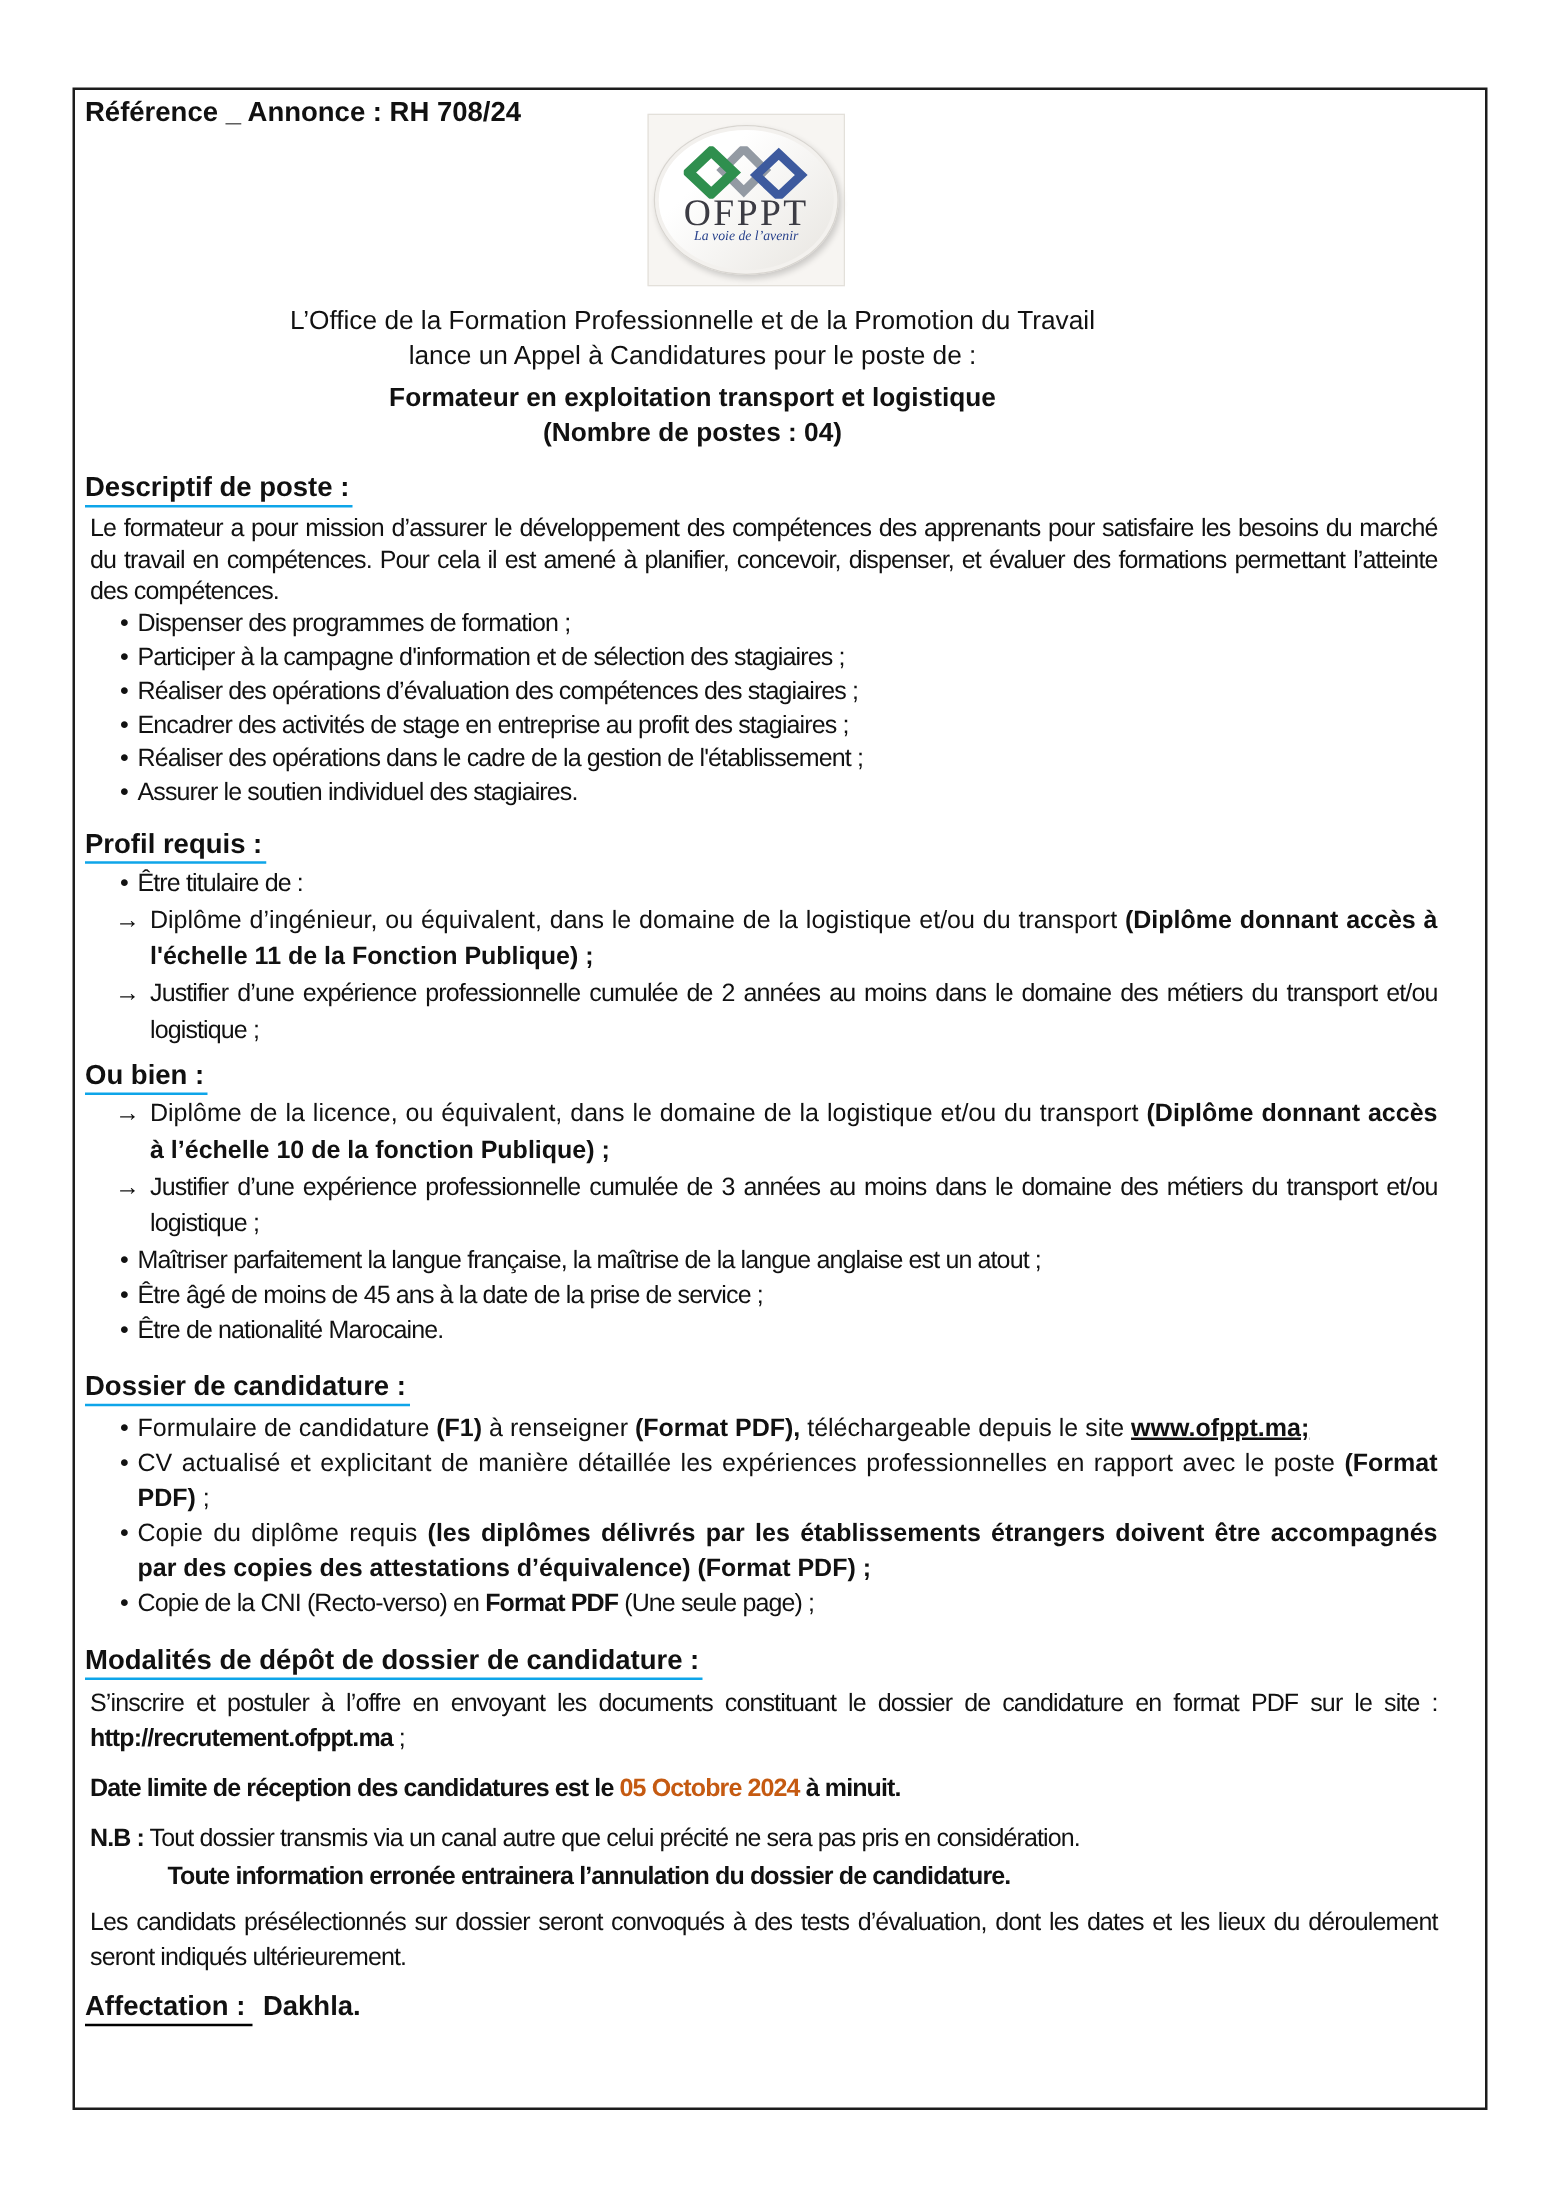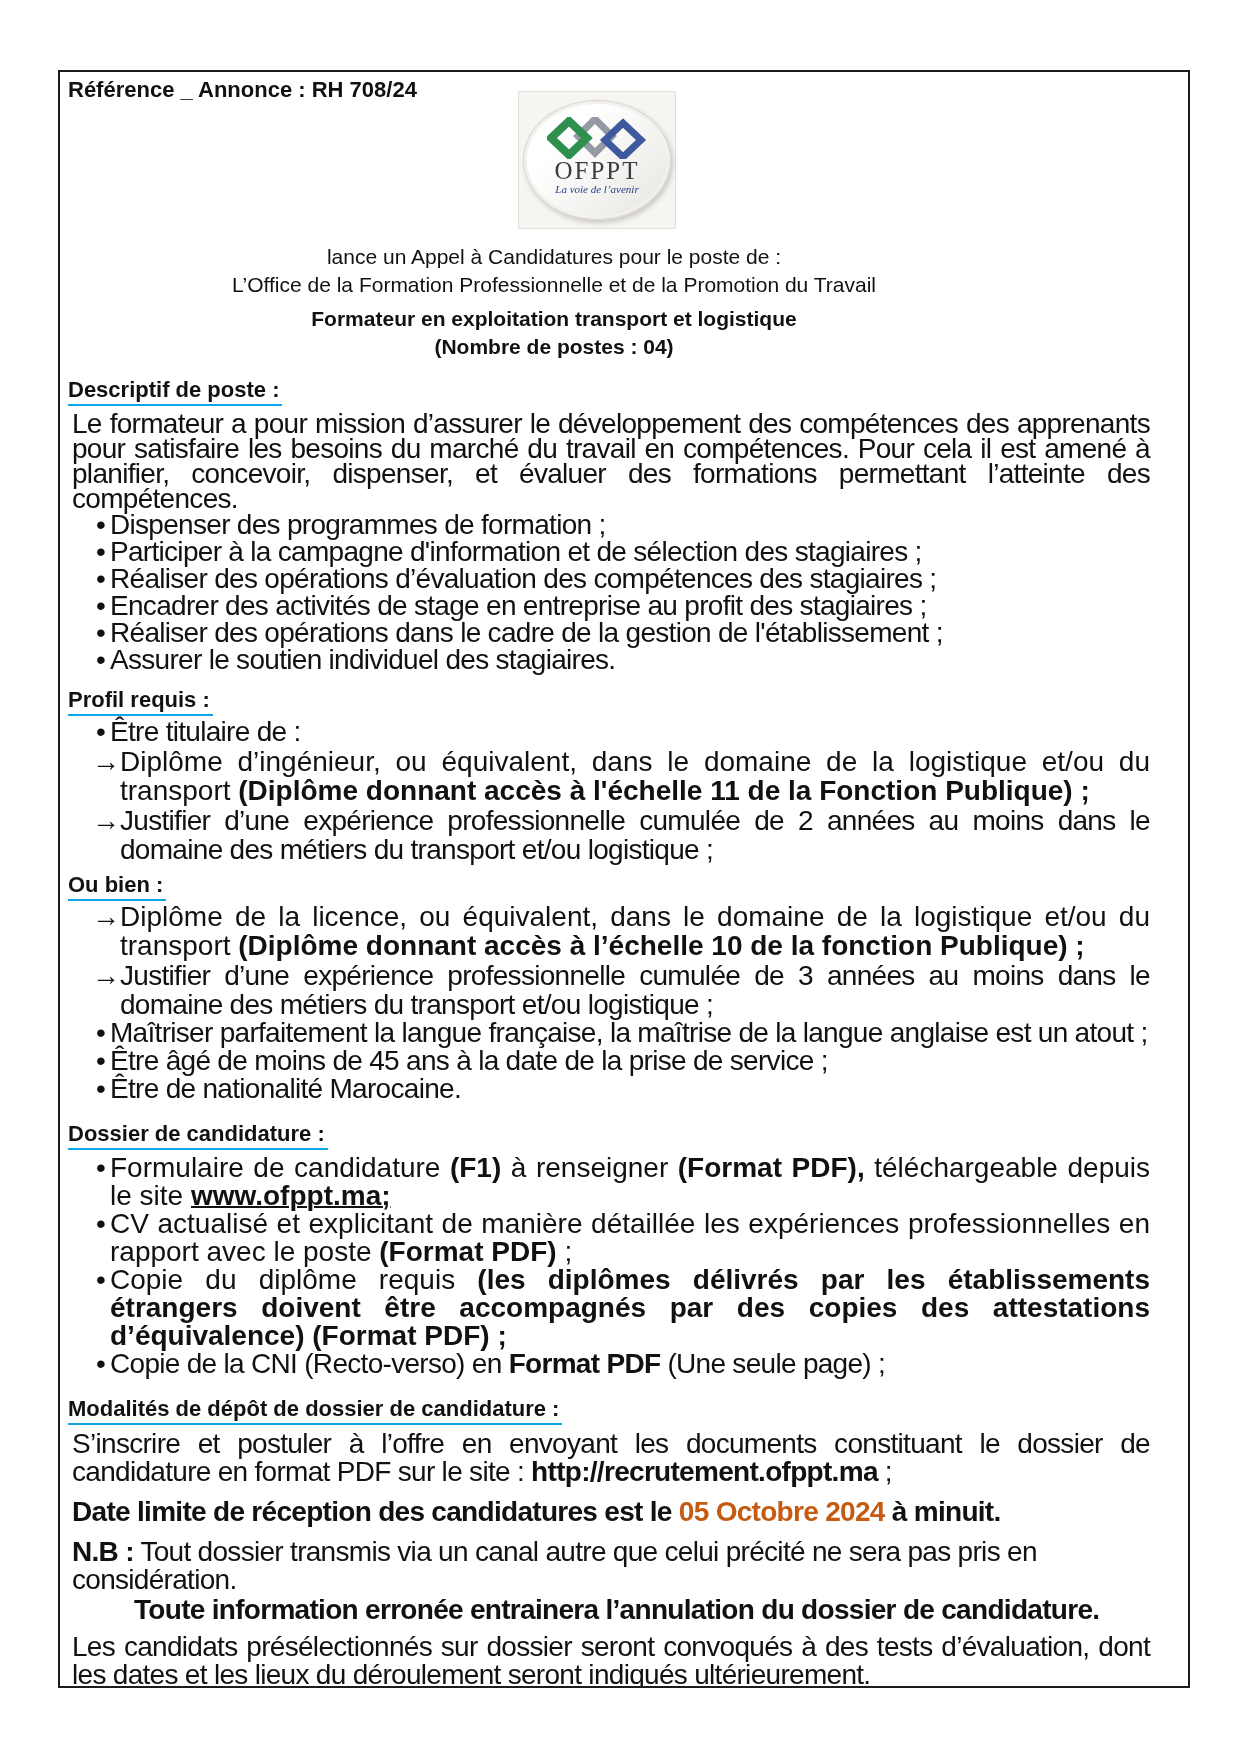--- a/index.html
+++ b/index.html
@@ -11,31 +11,31 @@
   .ref{font-size:22px;font-weight:bold;margin:3px 0 0 2px;}
   
   .logo-row{margin-top:-12px;padding-left:452px;height:140px;}
   .logo-square{width:158px;height:138px;background:#f7f5f2;border:1px solid #e3e0da;
                box-sizing:border-box;display:flex;align-items:center;justify-content:center;}
   .logo-ellipse{width:146px;height:118px;border-radius:50%;
                 background:linear-gradient(135deg,#ffffff 30%,#eceae6 85%);
                 border:1px solid #d8d5d0;box-shadow:2px 3px 5px rgba(0,0,0,.18), inset 0 0 0 3px #f3f1ee;
                 display:flex;flex-direction:column;align-items:center;}
   .logo-diamonds{margin-top:16px;}
-  .logo-acronym{font-family:"Liberation Serif","DejaVu Serif",serif;font-size:25px;
+  .logo-acronym{font-family:"Liberation Serif","DejaVu Serif",serif;font-size:30px;
                 letter-spacing:2px;color:#3c3c44;line-height:24px;}
   .logo-tagline{font-family:"Liberation Serif","DejaVu Serif",serif;font-style:italic;
                 font-weight:normal;font-size:11px;color:#27408b;line-height:13px;}
   
   .center{width:920px;margin:12px 0 0 28px;text-align:center;font-size:21px;line-height:28px;}
   .jobtitle{font-weight:bold;margin-top:6px;}
   
   .h{font-size:22px;font-weight:bold;margin:16px 0 0 2px;}
   .h .u{display:inline-block;border-bottom:2px solid #0ea5e9;padding:0 3px 1px 0;}
-  .body-text{font-size:28px;}
+  .body-text{font-size:20px;}
   .narrow{letter-spacing:-0.7px;}
   .just{text-align:justify;}
   .para{margin:5px 0 0 6px;line-height:25px;}
   .intro-line{margin:10px 0 0 4px;line-height:26px;}
   .li{position:relative;padding-left:44px;line-height:27px;}
   .li .mk{position:absolute;left:30px;top:0;}
   .li-arrow{position:relative;padding-left:54px;line-height:29px;margin-top:1px;}
   .li-arrow .mk{position:absolute;left:26px;top:0;}
   .li28{line-height:28px;}
   .b{font-weight:bold;}
@@ -63,22 +63,22 @@
           <path d="M22,4 L40,21 L22,38 L4,21 Z" fill="none" stroke="#2F8F4E" stroke-width="8"></path>
           <path d="M76,6 L94,23 L76,40 L58,23 Z" fill="none" stroke="#3D5A9E" stroke-width="7"></path>
         </svg>
         <div class="logo-acronym">OFPPT</div>
         <div class="logo-tagline">La voie de l’avenir</div>
       </div>
     </div>
   </div>
 
   <div class="center">
+    <div>L’Office de la Formation Professionnelle et de la Promotion du Travail</div>
     <div>lance un Appel à Candidatures pour le poste de :</div>
-    <div>L’Office de la Formation Professionnelle et de la Promotion du Travail</div>
     <div class="jobtitle">Formateur en exploitation transport et logistique</div>
     <div class="jobtitle" style="margin-top:0;">(Nombre de postes : 04)</div>
   </div>
 
   <div class="h"><span class="u">Descriptif de poste :</span></div>
   <div class="body-text narrow just para">Le formateur a pour mission d’assurer le développement des compétences des apprenants pour satisfaire les besoins du marché du travail en compétences. Pour cela il est amené à planifier, concevoir, dispenser, et évaluer des formations permettant l’atteinte des compétences.</div>
 
   <div class="body-text narrow li"><span class="mk">•</span><span>Dispenser des programmes de formation ;</span></div>
   <div class="body-text narrow li"><span class="mk">•</span><span>Participer à la campagne d'information et de sélection des stagiaires ;</span></div>
   <div class="body-text narrow li"><span class="mk">•</span><span>Réaliser des opérations d’évaluation des compétences des stagiaires ;</span></div>

